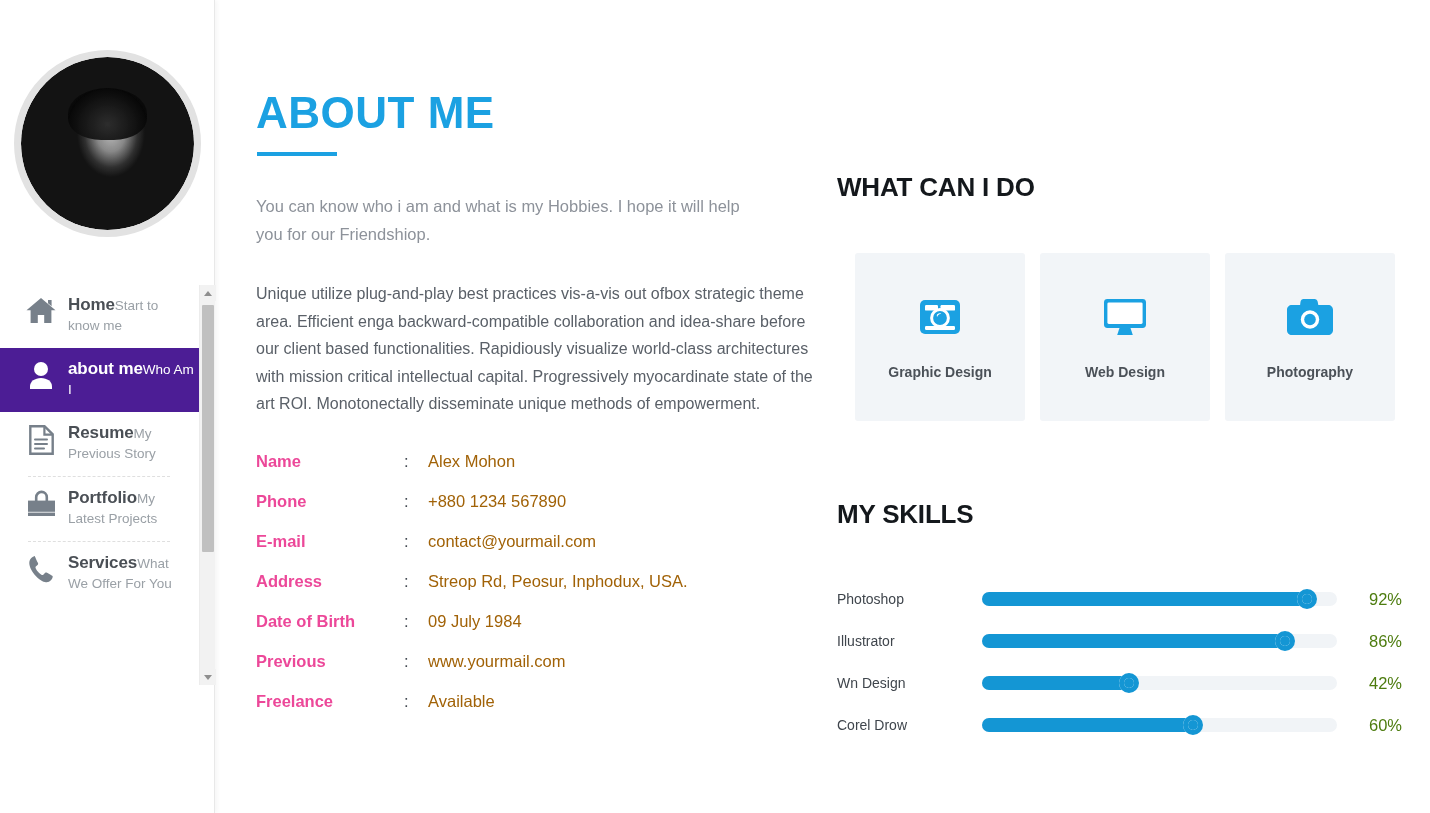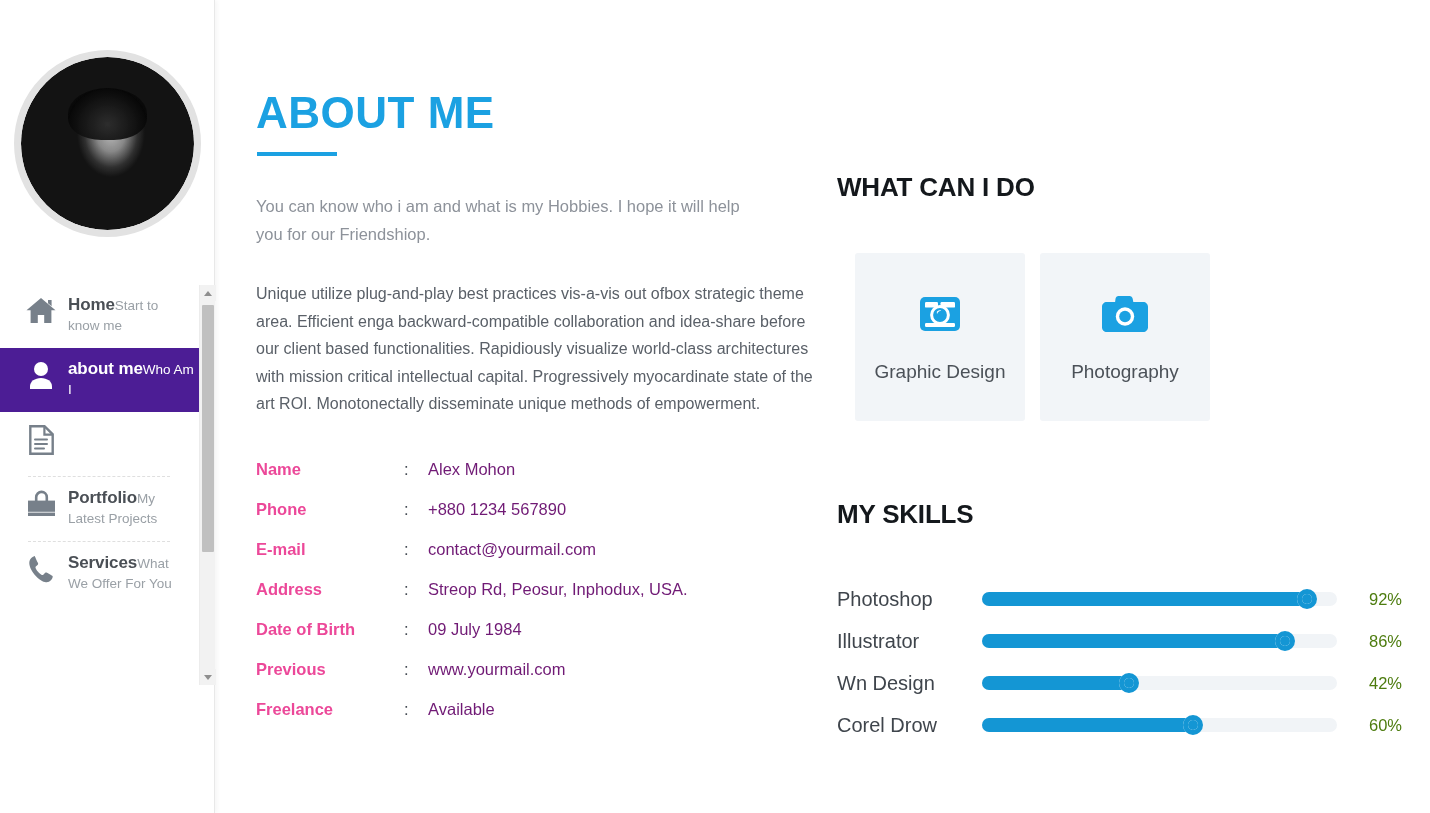--- a/index.html
+++ b/index.html
@@ -141,46 +141,46 @@
   .info { position: absolute; left: 40px; top: 452px; width: 470px; }
   .info-row { display: flex; align-items: baseline; height: 40px; }
   .info-key {
     width: 148px; flex: 0 0 148px;
     font-size: 16.5px; font-weight: 700; color: #ec4899;
   }
   .info-colon {
     width: 24px; flex: 0 0 24px;
     font-size: 16.5px; color: #454b53;
   }
-  .info-val { font-size: 16.5px; color: #701a75; margin-top: 8px; }
+  .info-val { font-size: 16.5px; color: #a16207; }
 
   
   .h2 {
     font-size: 26px; font-weight: 700; color: #14181c;
     letter-spacing: -0.2px;
   }
   .what-title { position: absolute; left: 621px; top: 172px; text-align: right; }
   .cards { position: absolute; left: 639px; top: 253px; display: flex; gap: 15px; }
   .card {
     width: 170px; height: 168px;
     background: #f2f5f8;
     border-radius: 3px;
     display: flex; flex-direction: column;
     align-items: center; justify-content: center;
     gap: 24px;
   }
   .card-ico { height: 46px; display: flex; align-items: center; justify-content: center; }
-  .card-label { font-size: 19px; color: #4b5158; font-weight: 400; }
+  .card-label { font-size: 14px; color: #4b5158; font-weight: 700; }
 
   .skills-title { position: absolute; left: 621px; top: 499px; }
   .skills { position: absolute; left: 621px; top: 578px; width: 580px; }
   .skill-row { display: flex; align-items: center; height: 42px; }
   .skill-name {
     width: 145px; flex: 0 0 145px;
-    font-size: 20px; color: #3f454c;
+    font-size: 14px; color: #3f454c;
   }
   .skill-bar-wrap {
     position: relative;
     width: 355px; flex: 0 0 355px;
     height: 14px;
     display: flex; align-items: center;
   }
   .skill-track {
     position: absolute; left: 0; top: 0;
     width: 355px; height: 14px;
@@ -250,20 +250,21 @@
             <svg width="25" height="30" viewBox="0 0 25 30">
               <path fill="none" stroke="#77808a" stroke-width="2.4" d="M1.3 1.2h14.2l8.2 8.1v19.5H1.3z"></path>
               <path fill="none" stroke="#77808a" stroke-width="2.2" d="M15.4 1.4v8.2h8.1"></path>
               <g stroke="#77808a" stroke-width="2" stroke-linecap="round">
                 <path d="M6 14.5h12"></path>
                 <path d="M6 19h12"></path>
                 <path d="M6 23.5h9"></path>
               </g>
             </svg>
           </span>
+          <span class="nav-text"><span class="nav-title">Resume</span><span class="nav-sub">My Previous Story</span></span>
         </div>
         <div class="nav-div"></div>
         <div class="nav-item">
           <span class="nav-ico">
             <svg width="31" height="27" viewBox="0 0 31 27">
               <path fill="none" stroke="#77808a" stroke-width="2.6" d="M10.2 11V7.3c0-3 2.4-5.4 5.3-5.4s5.3 2.4 5.3 5.4V11"></path>
               <rect x="2" y="10.6" width="27" height="11.2" fill="#77808a"></rect>
               <rect x="2" y="22.6" width="27" height="3.4" fill="#77808a"></rect>
             </svg>
           </span>
@@ -347,20 +348,30 @@
               <rect x="22.5" y="8" width="14.5" height="5.6" rx="1.2" fill="#fff"></rect>
               <rect x="7" y="29" width="30" height="4" rx="1.2" fill="#fff"></rect>
               <circle cx="22" cy="21" r="8.4" fill="none" stroke="#fff" stroke-width="3"></circle>
               <path fill="#fff" d="M19.3 17.2c1.3-1 3-1.1 4-0.5-2 0.1-3.7 1.5-4.2 3.3-0.4-1.1-0.4-2 0.2-2.8z"></path>
             </svg>
           </span>
           <span class="card-label">Graphic Design</span>
         </div>
         <div class="card">
           <span class="card-ico">
+            <svg width="46" height="40" viewBox="0 0 46 40">
+              <rect x="2" y="2" width="42" height="29" rx="3.4" fill="#1ba1e2"></rect>
+              <rect x="5.4" y="5.4" width="35.2" height="21.6" rx="1.4" fill="#fff"></rect>
+              <path fill="#1ba1e2" d="M17.5 31h11l2.3 7h-15.6z"></path>
+            </svg>
+          </span>
+          <span class="card-label">Web Design</span>
+        </div>
+        <div class="card">
+          <span class="card-ico">
             <svg width="46" height="38" viewBox="0 0 46 38">
               <path fill="#1ba1e2" d="M16.5 1h11c1.6 0 2.9 1.2 3.2 2.7l0.6 3.3h9.9c2.6 0 4.8 2.1 4.8 4.8v20.4c0 2.6-2.1 4.8-4.8 4.8H4.8C2.1 37 0 34.9 0 32.2V11.8C0 9.1 2.1 7 4.8 7h8.3l0.4-3.2C13.7 2.2 15 1 16.5 1z"></path>
               <circle cx="23" cy="21.5" r="9.2" fill="#fff"></circle>
               <circle cx="23" cy="21.5" r="5.8" fill="#1ba1e2"></circle>
             </svg>
           </span>
           <span class="card-label">Photography</span>
         </div>
       </div>
 

